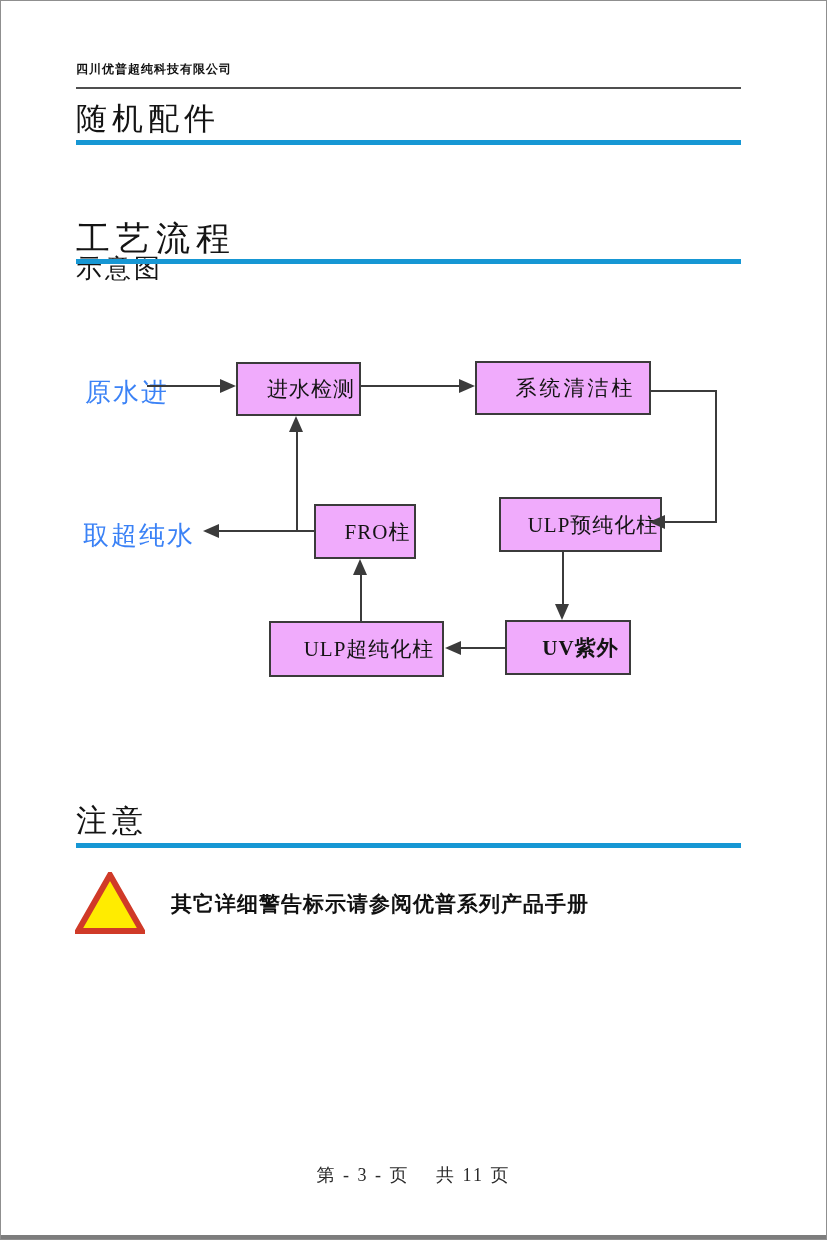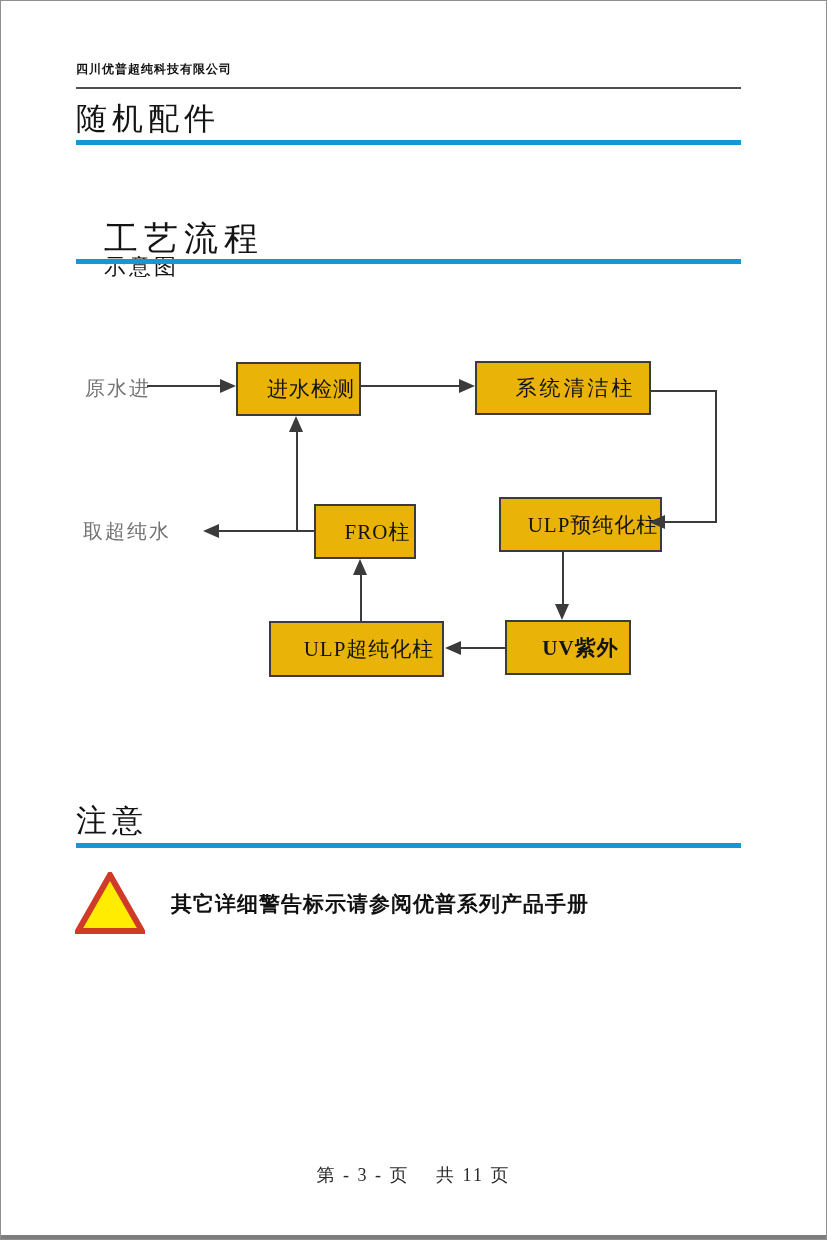--- a/index.html
+++ b/index.html
@@ -16,36 +16,36 @@
   .rule-dark{left:75px;top:86px;width:665px;height:2px;background:#4f4f4f;}
 
   
   .sec-title{font-size:31px;letter-spacing:5px;color:#141414;line-height:1;}
   .rule-blue{left:75px;width:665px;height:5px;background:#1697d4;}
   .title-accessories{left:75px;top:102px;}
   .rule-1{top:139px;}
   .body-text{left:105px;top:160px;font-size:19px;letter-spacing:1px;color:#1a1a1a;}
   .title-process{left:75px;top:221px;display:flex;align-items:baseline;flex-direction:column;}
   .title-process .big{font-size:34px;letter-spacing:6px;line-height:1;color:#141414;}
-  .title-process .small{font-size:22px;letter-spacing:3px;line-height:1;color:#141414;margin-left:28px;}
+  .title-process .small{font-size:26px;letter-spacing:3px;line-height:1;color:#141414;}
   .rule-2{top:258px;}
   .title-notice{left:75px;top:804px;}
   .rule-3{top:842px;}
 
   
-  .fbox{box-sizing:border-box;border:2px solid #3b3b3b;background:#eab308;
+  .fbox{box-sizing:border-box;border:2px solid #3b3b3b;background:#f0abfc;
     display:flex;align-items:center;justify-content:center;
     font-size:21px;letter-spacing:1px;color:#141414;white-space:nowrap;padding-left:25px;}
   .b1{left:235px;top:361px;width:125px;height:54px;}
   .b2{left:474px;top:360px;width:176px;height:54px;letter-spacing:3px;}
   .b3{left:498px;top:496px;width:163px;height:55px;}
   .b4{left:313px;top:503px;width:102px;height:55px;}
   .b5{left:268px;top:620px;width:175px;height:56px;}
   .b6{left:504px;top:619px;width:126px;height:55px;font-weight:bold;}
-  .flabel{font-size:20px;letter-spacing:2px;color:#737373;white-space:nowrap;}
+  .flabel{font-size:26px;letter-spacing:2px;color:#3b82f6;white-space:nowrap;}
   .l-in{left:84px;top:374px;}
   .l-out{left:82px;top:517px;}
 
   .hline{height:2px;background:#3b3b3b;}
   .vline{width:2px;background:#3b3b3b;}
   .c-a{left:146px;top:384px;width:74px;}
   .c-b{left:360px;top:384px;width:100px;}
   .c-c1{left:650px;top:389px;width:66px;}
   .c-c2{left:714px;top:389px;height:133px;}
   .c-c3{left:664px;top:520px;width:52px;}

